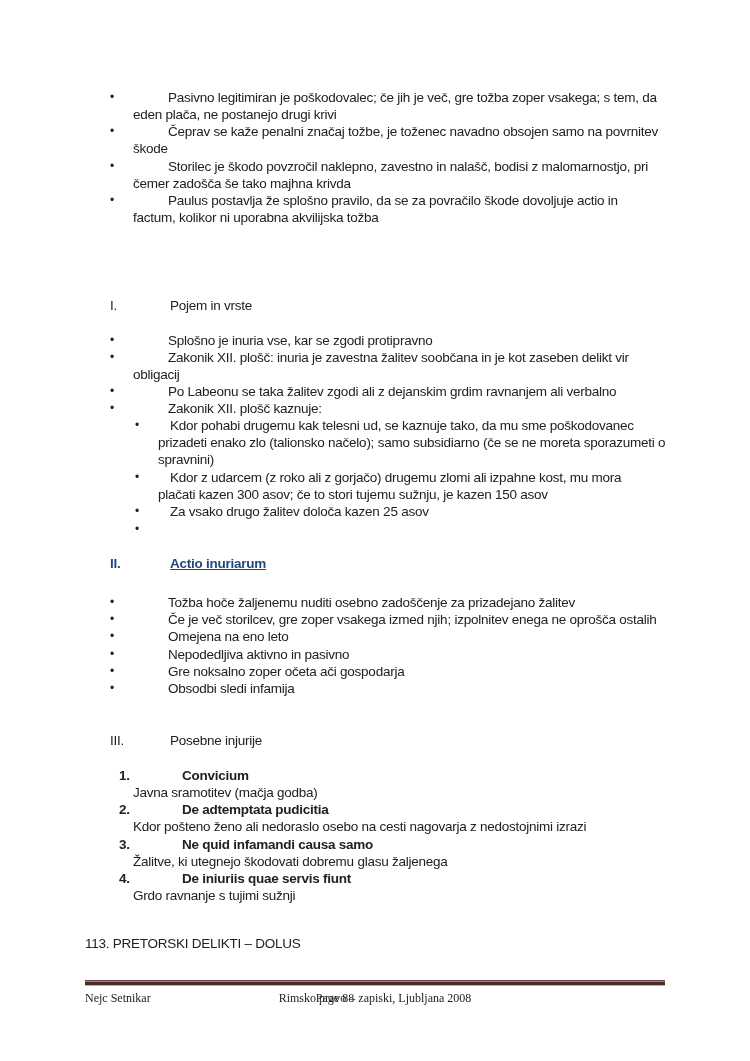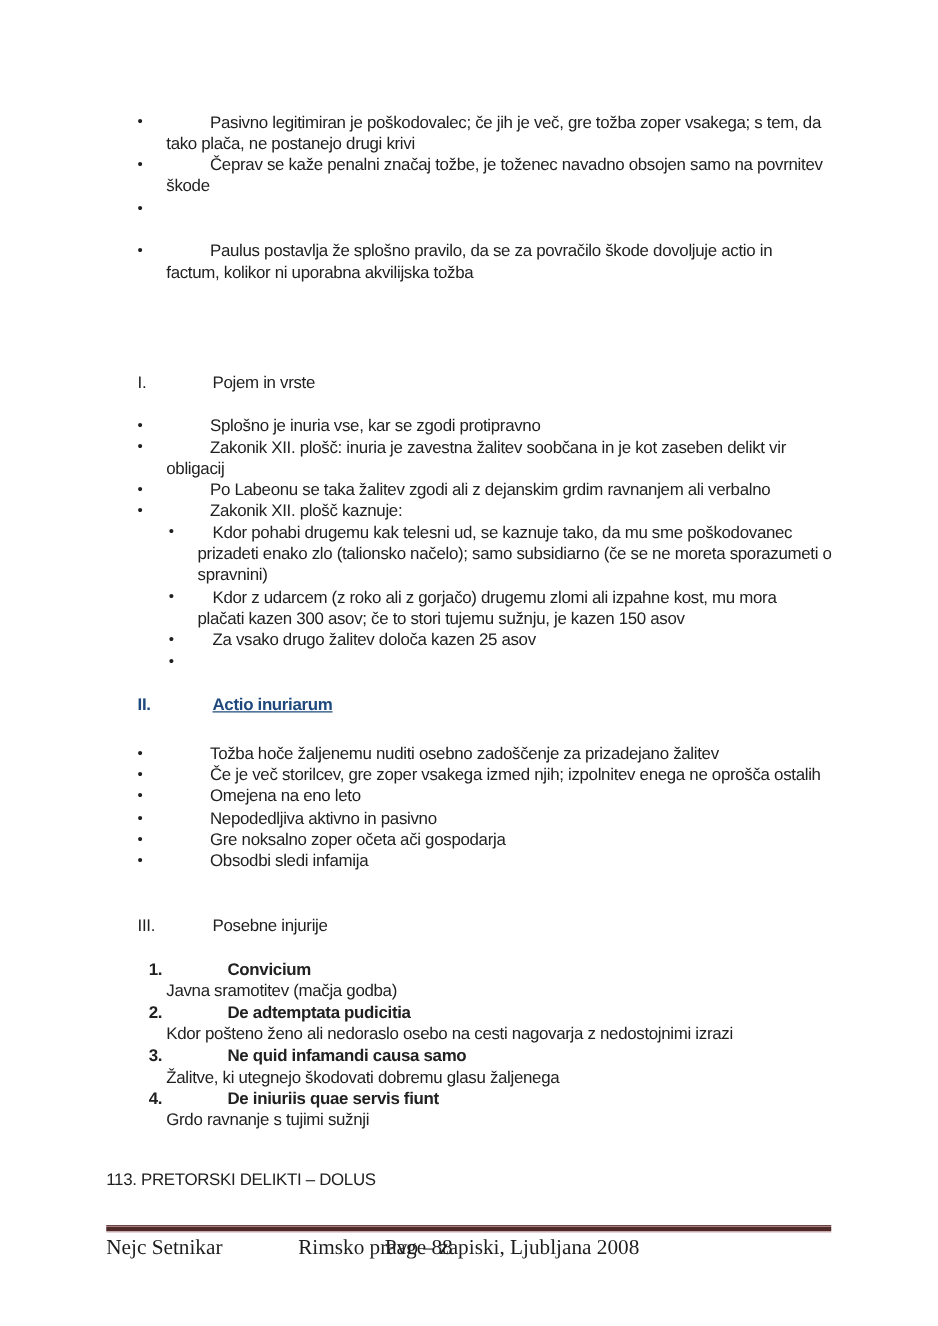--- a/index.html
+++ b/index.html
@@ -31,38 +31,40 @@
   .footer-rule{
     position:absolute;left:85px;top:980px;width:580px;height:6px;
     background:linear-gradient(to bottom,
       #6a4344 0px,#6a4344 1px,
       #a98082 1px,#a98082 2px,
       #4e2a29 2px,#4e2a29 4.5px,
       #c9aaac 4.5px,#c9aaac 6px);
   }
   .footer-text{
     font-family:"Liberation Serif",serif;
-    font-size:17px;letter-spacing:0;line-height:18px;
+    font-size:12px;letter-spacing:0;line-height:18px;
     color:#1d1d1d;white-space:pre;position:absolute;
   }
   .footer-center{left:85px;width:580px;text-align:center;}
   .footer-right{width:660px;left:5px;text-align:center;}
 </style>
 </head>
 <body>
 
 <div class="page">
 
   <span class="abs bullet-l1" style="top:89px">•</span>
   <div class="abs text-l1" style="top:89px">Pasivno legitimiran je poškodovalec; če jih je več, gre tožba zoper vsakega; s tem, da
-tako plača, ne postanejo drugi krivi</div>
+eden plača, ne postanejo drugi krivi</div>
   <span class="abs bullet-l1" style="top:123px">•</span>
   <div class="abs text-l1" style="top:123px">Čeprav se kaže penalni značaj tožbe, je toženec navadno obsojen samo na povrnitev
 škode</div>
   <span class="abs bullet-l1" style="top:158px">•</span>
+  <div class="abs text-l1" style="top:158px">Storilec je škodo povzročil naklepno, zavestno in nalašč, bodisi z malomarnostjo, pri
+čemer zadošča še tako majhna krivda</div>
   <span class="abs bullet-l1" style="top:192px">•</span>
   <div class="abs text-l1" style="top:192px">Paulus postavlja že splošno pravilo, da se za povračilo škode dovoljuje actio in
 factum, kolikor ni uporabna akvilijska tožba</div>
 
 
   <span class="abs numeral" style="top:297px">I.</span>
   <span class="abs sec-label" style="top:297px">Pojem in vrste</span>
 
   <span class="abs bullet-l1" style="top:332px">•</span>
   <div class="abs text-l1" style="top:332px">Splošno je inuria vse, kar se zgodi protipravno</div>

